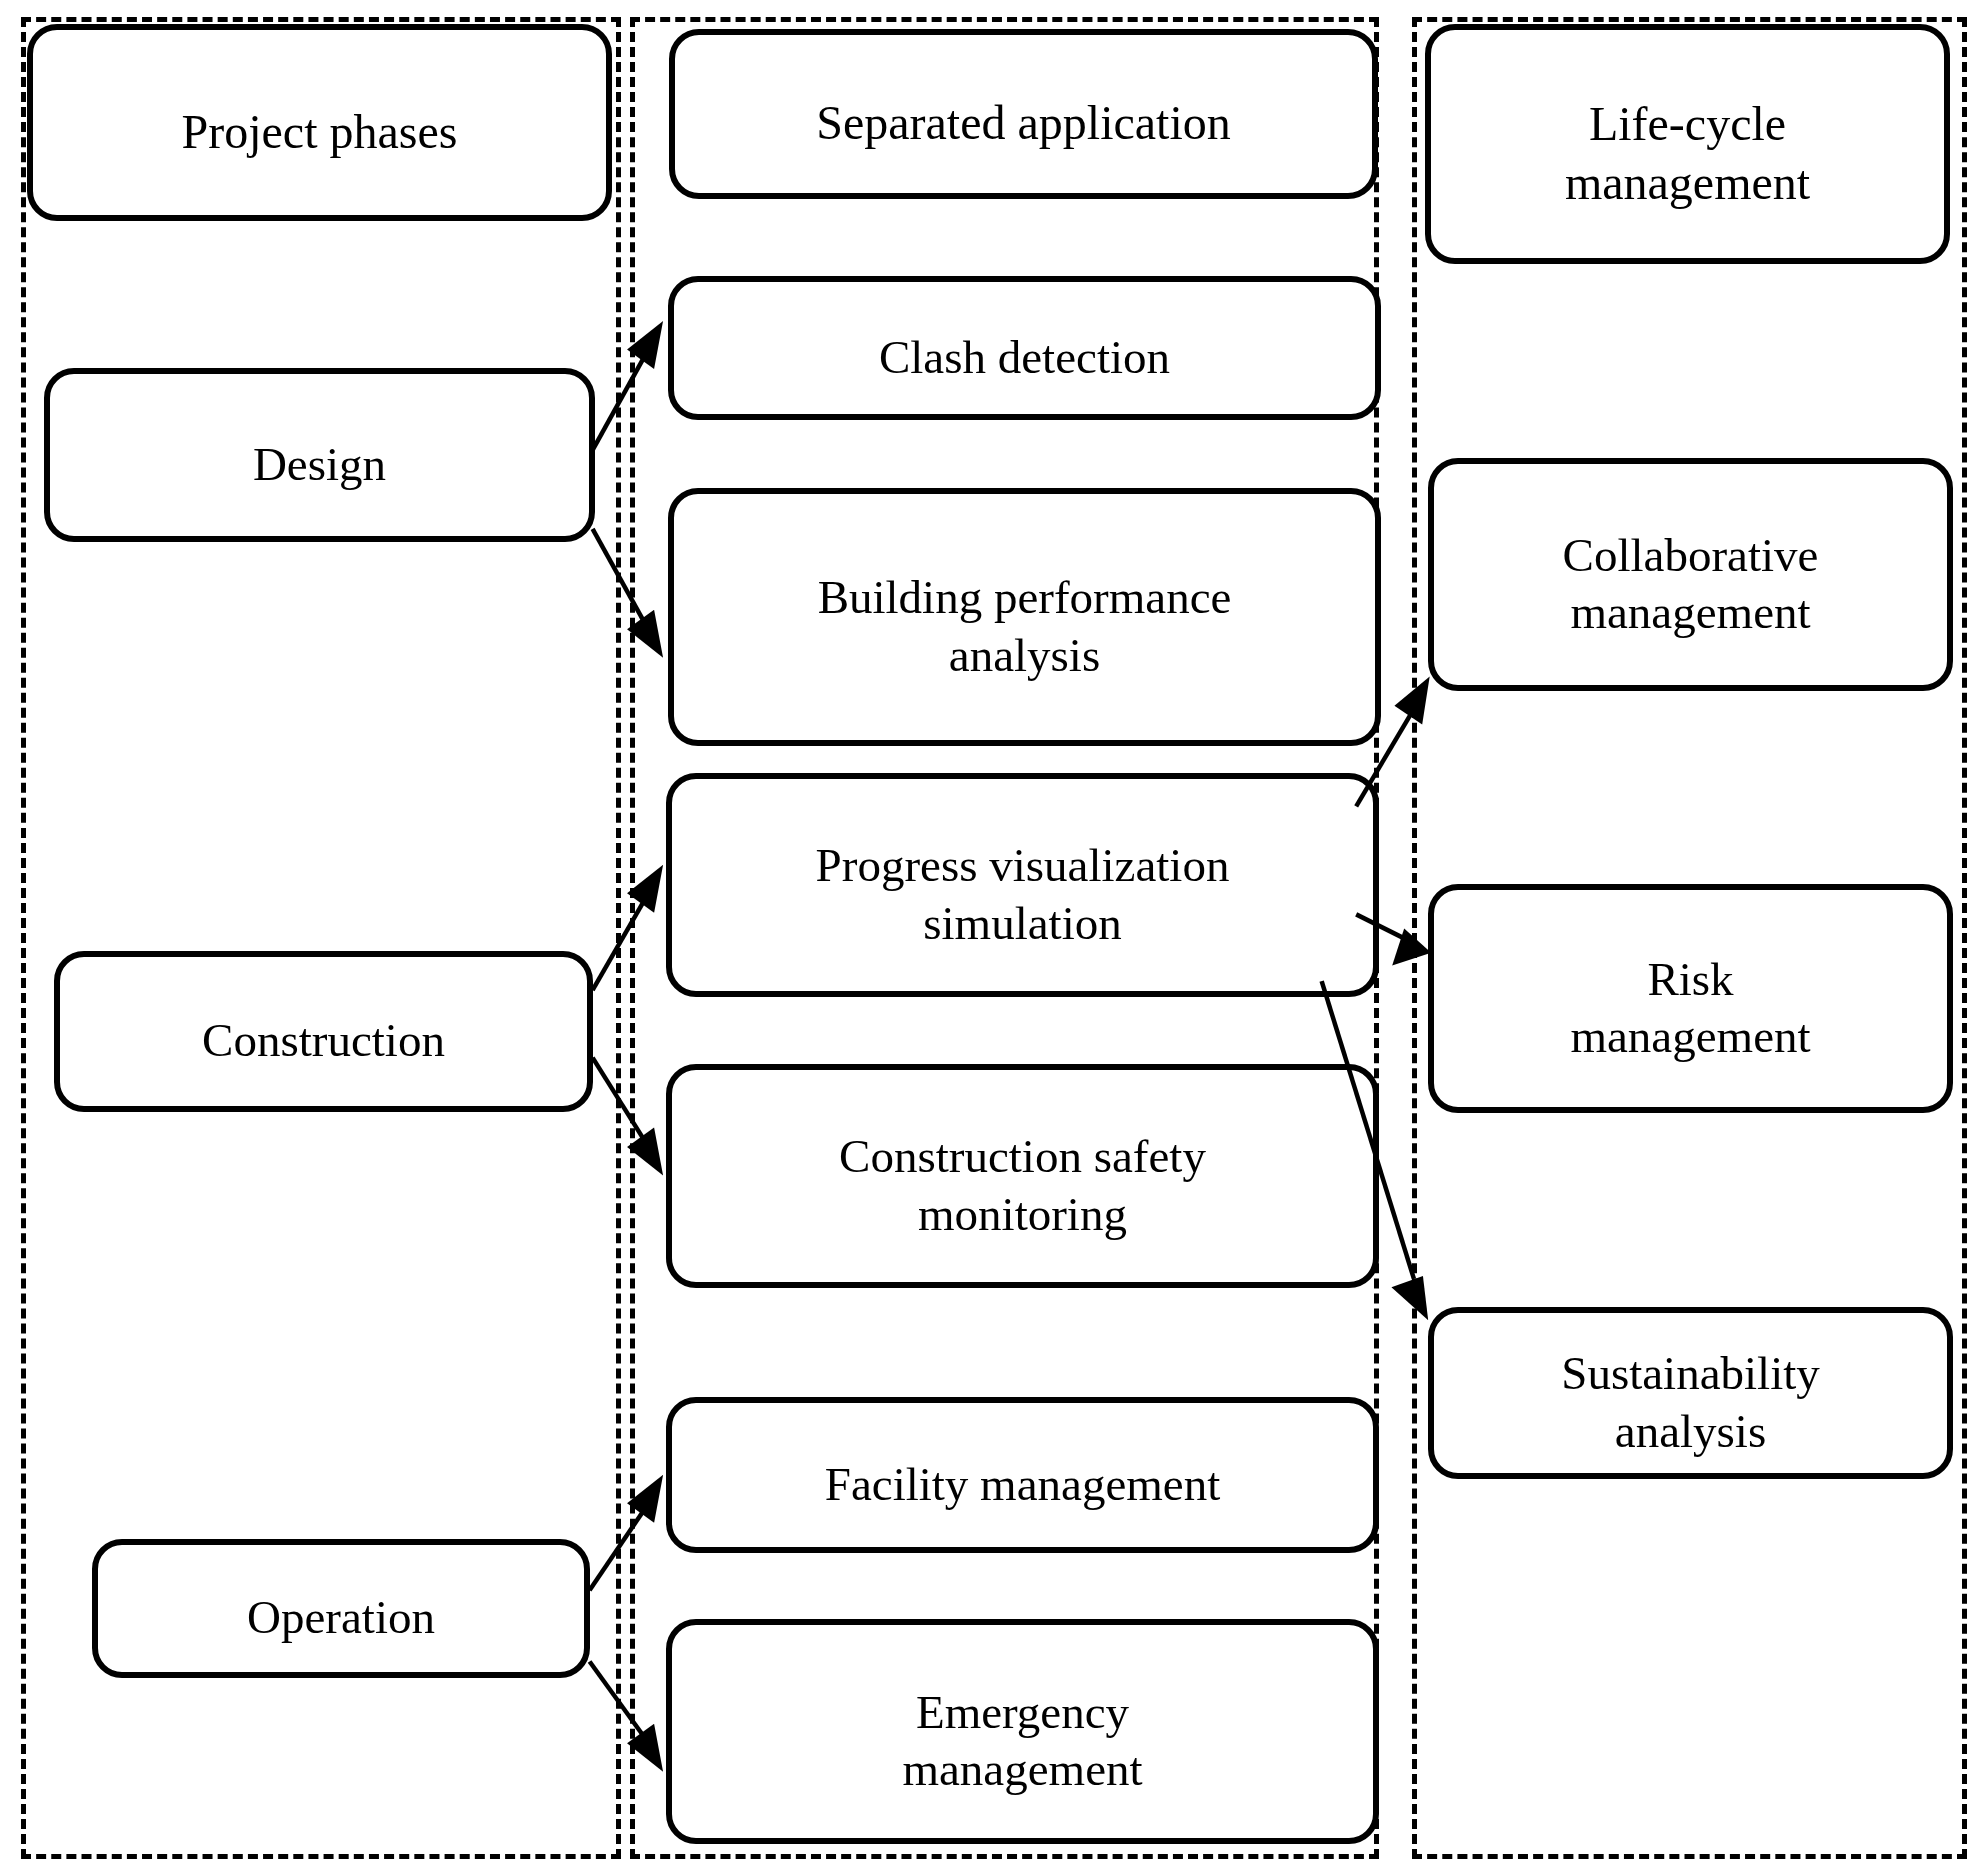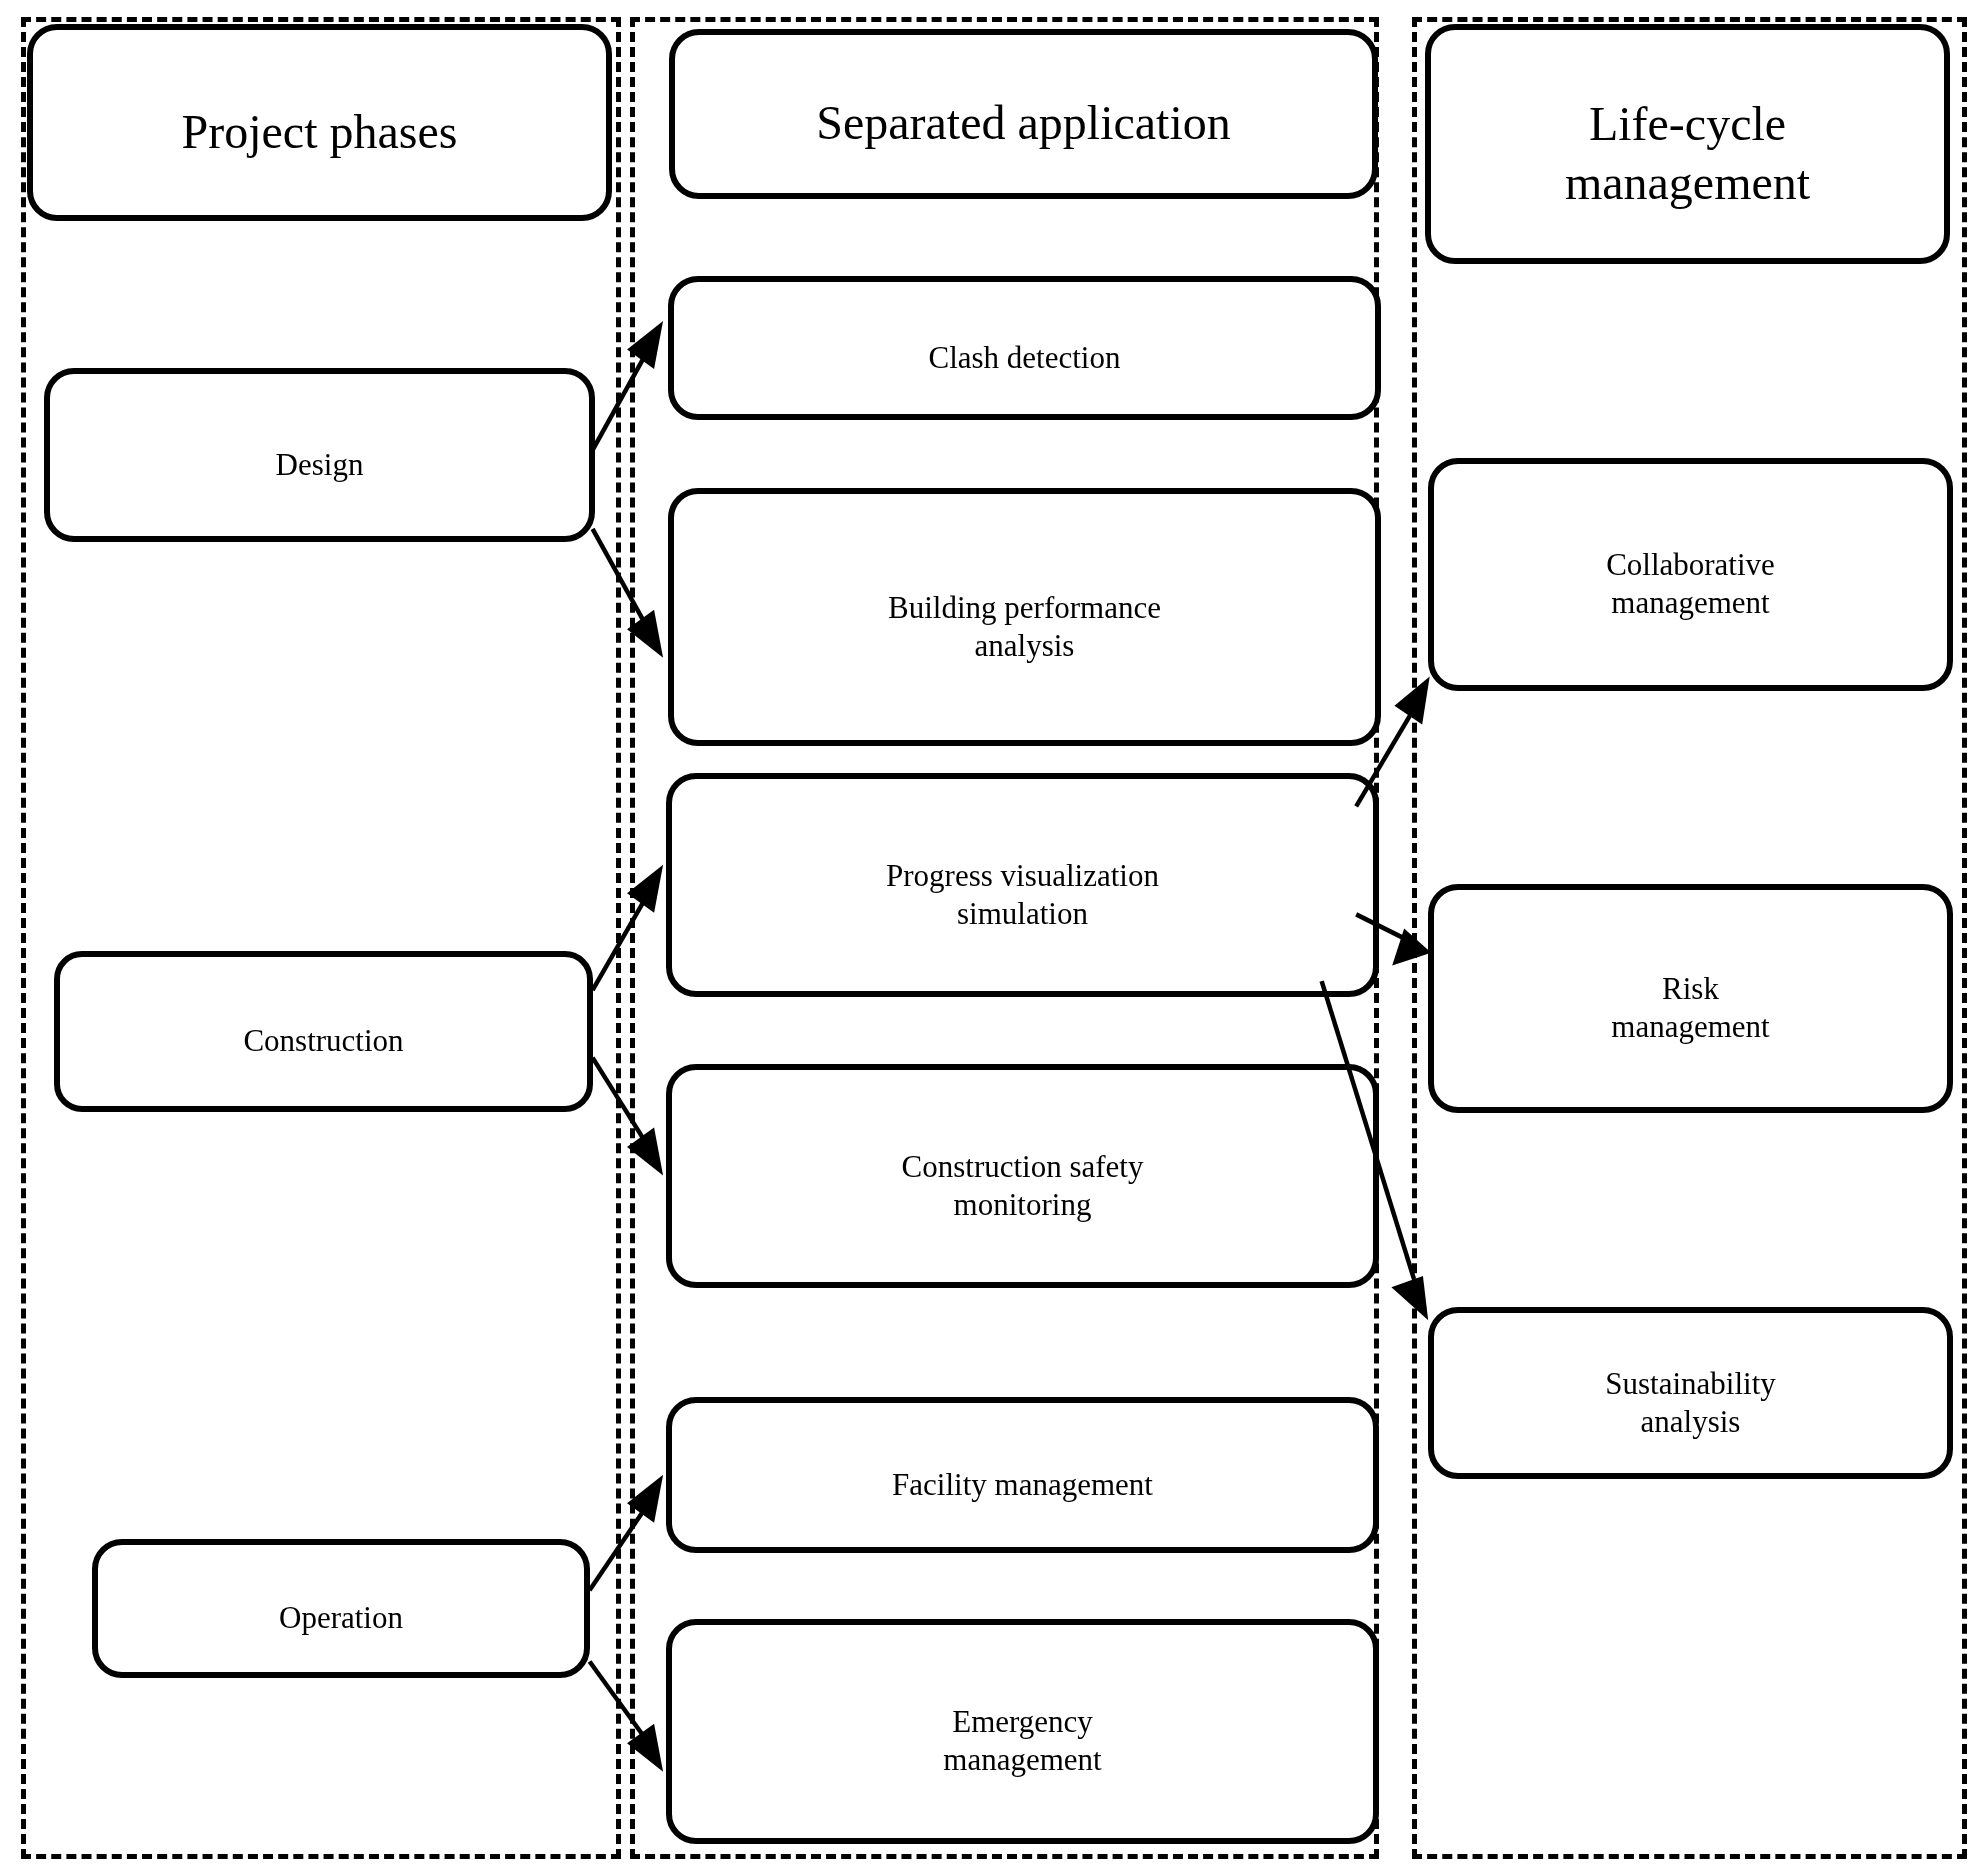--- a/index.html
+++ b/index.html
@@ -22,21 +22,21 @@
     box-sizing:border-box;
     border:6.8px solid #000000;
     border-radius:30px;
     background:#ffffff;
     display:flex;
     align-items:center;
     justify-content:center;
     text-align:center;
     line-height:1.22;
     color:#000000;
-    font-size:31px;
+    font-size:47px;
     padding:3px 10.5px;
     z-index:3;
   }
   .node.hdr{ font-size:48px; }
   .node .lbl{ display:block; width:100%;margin-top:19px; }
   svg.edges{
     position:absolute;
     left:0; top:0;
     width:1975px;
     height:1876px;
@@ -117,21 +117,21 @@
 
   <div class="node hdr" style="left:1425px; top:24px; width:525px; height:240px; white-space:pre-line;">
     <span class="lbl">Life-cycle
 management</span>
   </div>
 
   <div class="node" style="left:44px; top:368px; width:551px; height:174px;">
     <span class="lbl">Design</span>
   </div>
 
-  <div class="node" style="left:54px; top:951px; width:539px; height:161px;border-radius:28px;">
+  <div class="node" style="left:54px; top:951px; width:539px; height:161px;">
     <span class="lbl">Construction</span>
   </div>
 
   <div class="node" style="left:92px; top:1539px; width:498px; height:139px;">
     <span class="lbl">Operation</span>
   </div>
 
   <div class="node" style="left:668px; top:276px; width:713px; height:144px;">
     <span class="lbl">Clash detection</span>
   </div>

